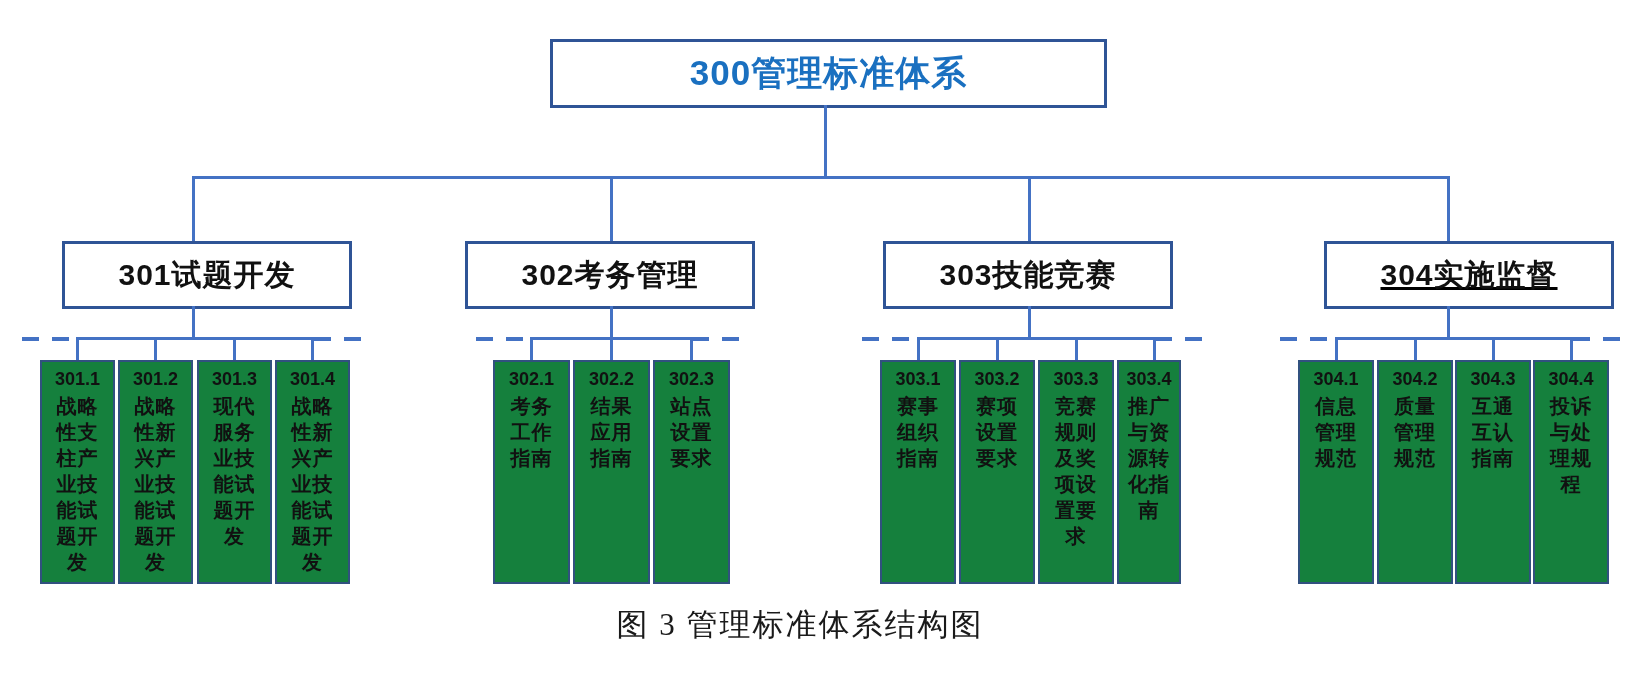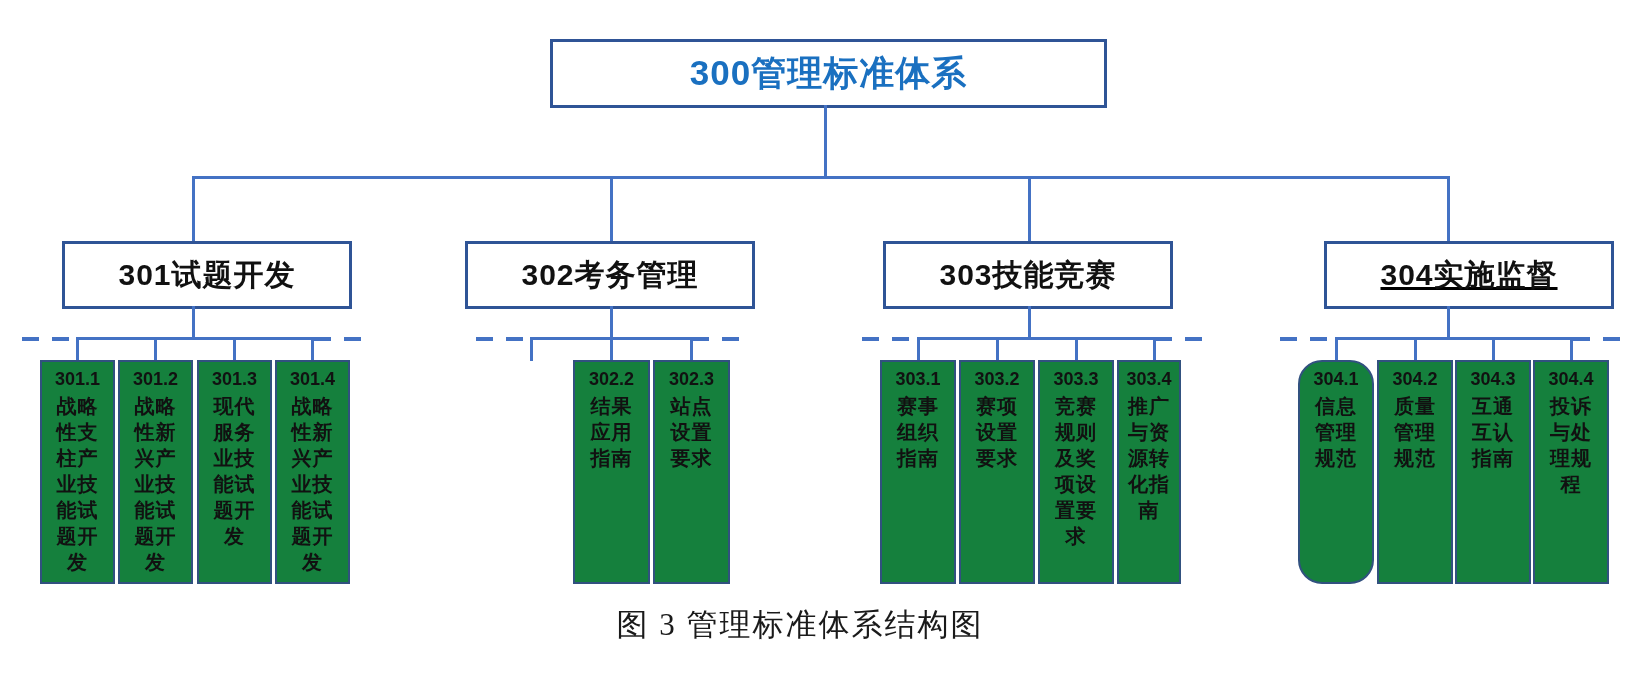--- a/index.html
+++ b/index.html
@@ -104,20 +104,24 @@
   </div>
   <div class="leaf" style="left:197px;width:75px;">
     <div class="code">301.3</div>
     <div class="label">现代服务业技能试题开发</div>
   </div>
   <div class="leaf" style="left:275px;width:75px;">
     <div class="code">301.4</div>
     <div class="label">战略性新兴产业技能试题开发</div>
   </div>
 
+  <div class="leaf" style="left:493px;width:77px;">
+    <div class="code">302.1</div>
+    <div class="label">考务工作指南</div>
+  </div>
   <div class="leaf" style="left:573px;width:77px;">
     <div class="code">302.2</div>
     <div class="label">结果应用指南</div>
   </div>
   <div class="leaf" style="left:653px;width:77px;">
     <div class="code">302.3</div>
     <div class="label">站点设置要求</div>
   </div>
 
   <div class="leaf" style="left:880px;width:76px;">
@@ -130,21 +134,21 @@
   </div>
   <div class="leaf" style="left:1038px;width:76px;">
     <div class="code">303.3</div>
     <div class="label">竞赛规则及奖项设置要求</div>
   </div>
   <div class="leaf" style="left:1117px;width:64px;">
     <div class="code">303.4</div>
     <div class="label">推广与资源转化指南</div>
   </div>
 
-  <div class="leaf" style="left:1298px;width:76px;border-radius:24px;">
+  <div class="leaf" style="left:1298px;width:76px;">
     <div class="code">304.1</div>
     <div class="label">信息管理规范</div>
   </div>
   <div class="leaf" style="left:1377px;width:76px;">
     <div class="code">304.2</div>
     <div class="label">质量管理规范</div>
   </div>
   <div class="leaf" style="left:1455px;width:76px;">
     <div class="code">304.3</div>
     <div class="label">互通互认指南</div>

